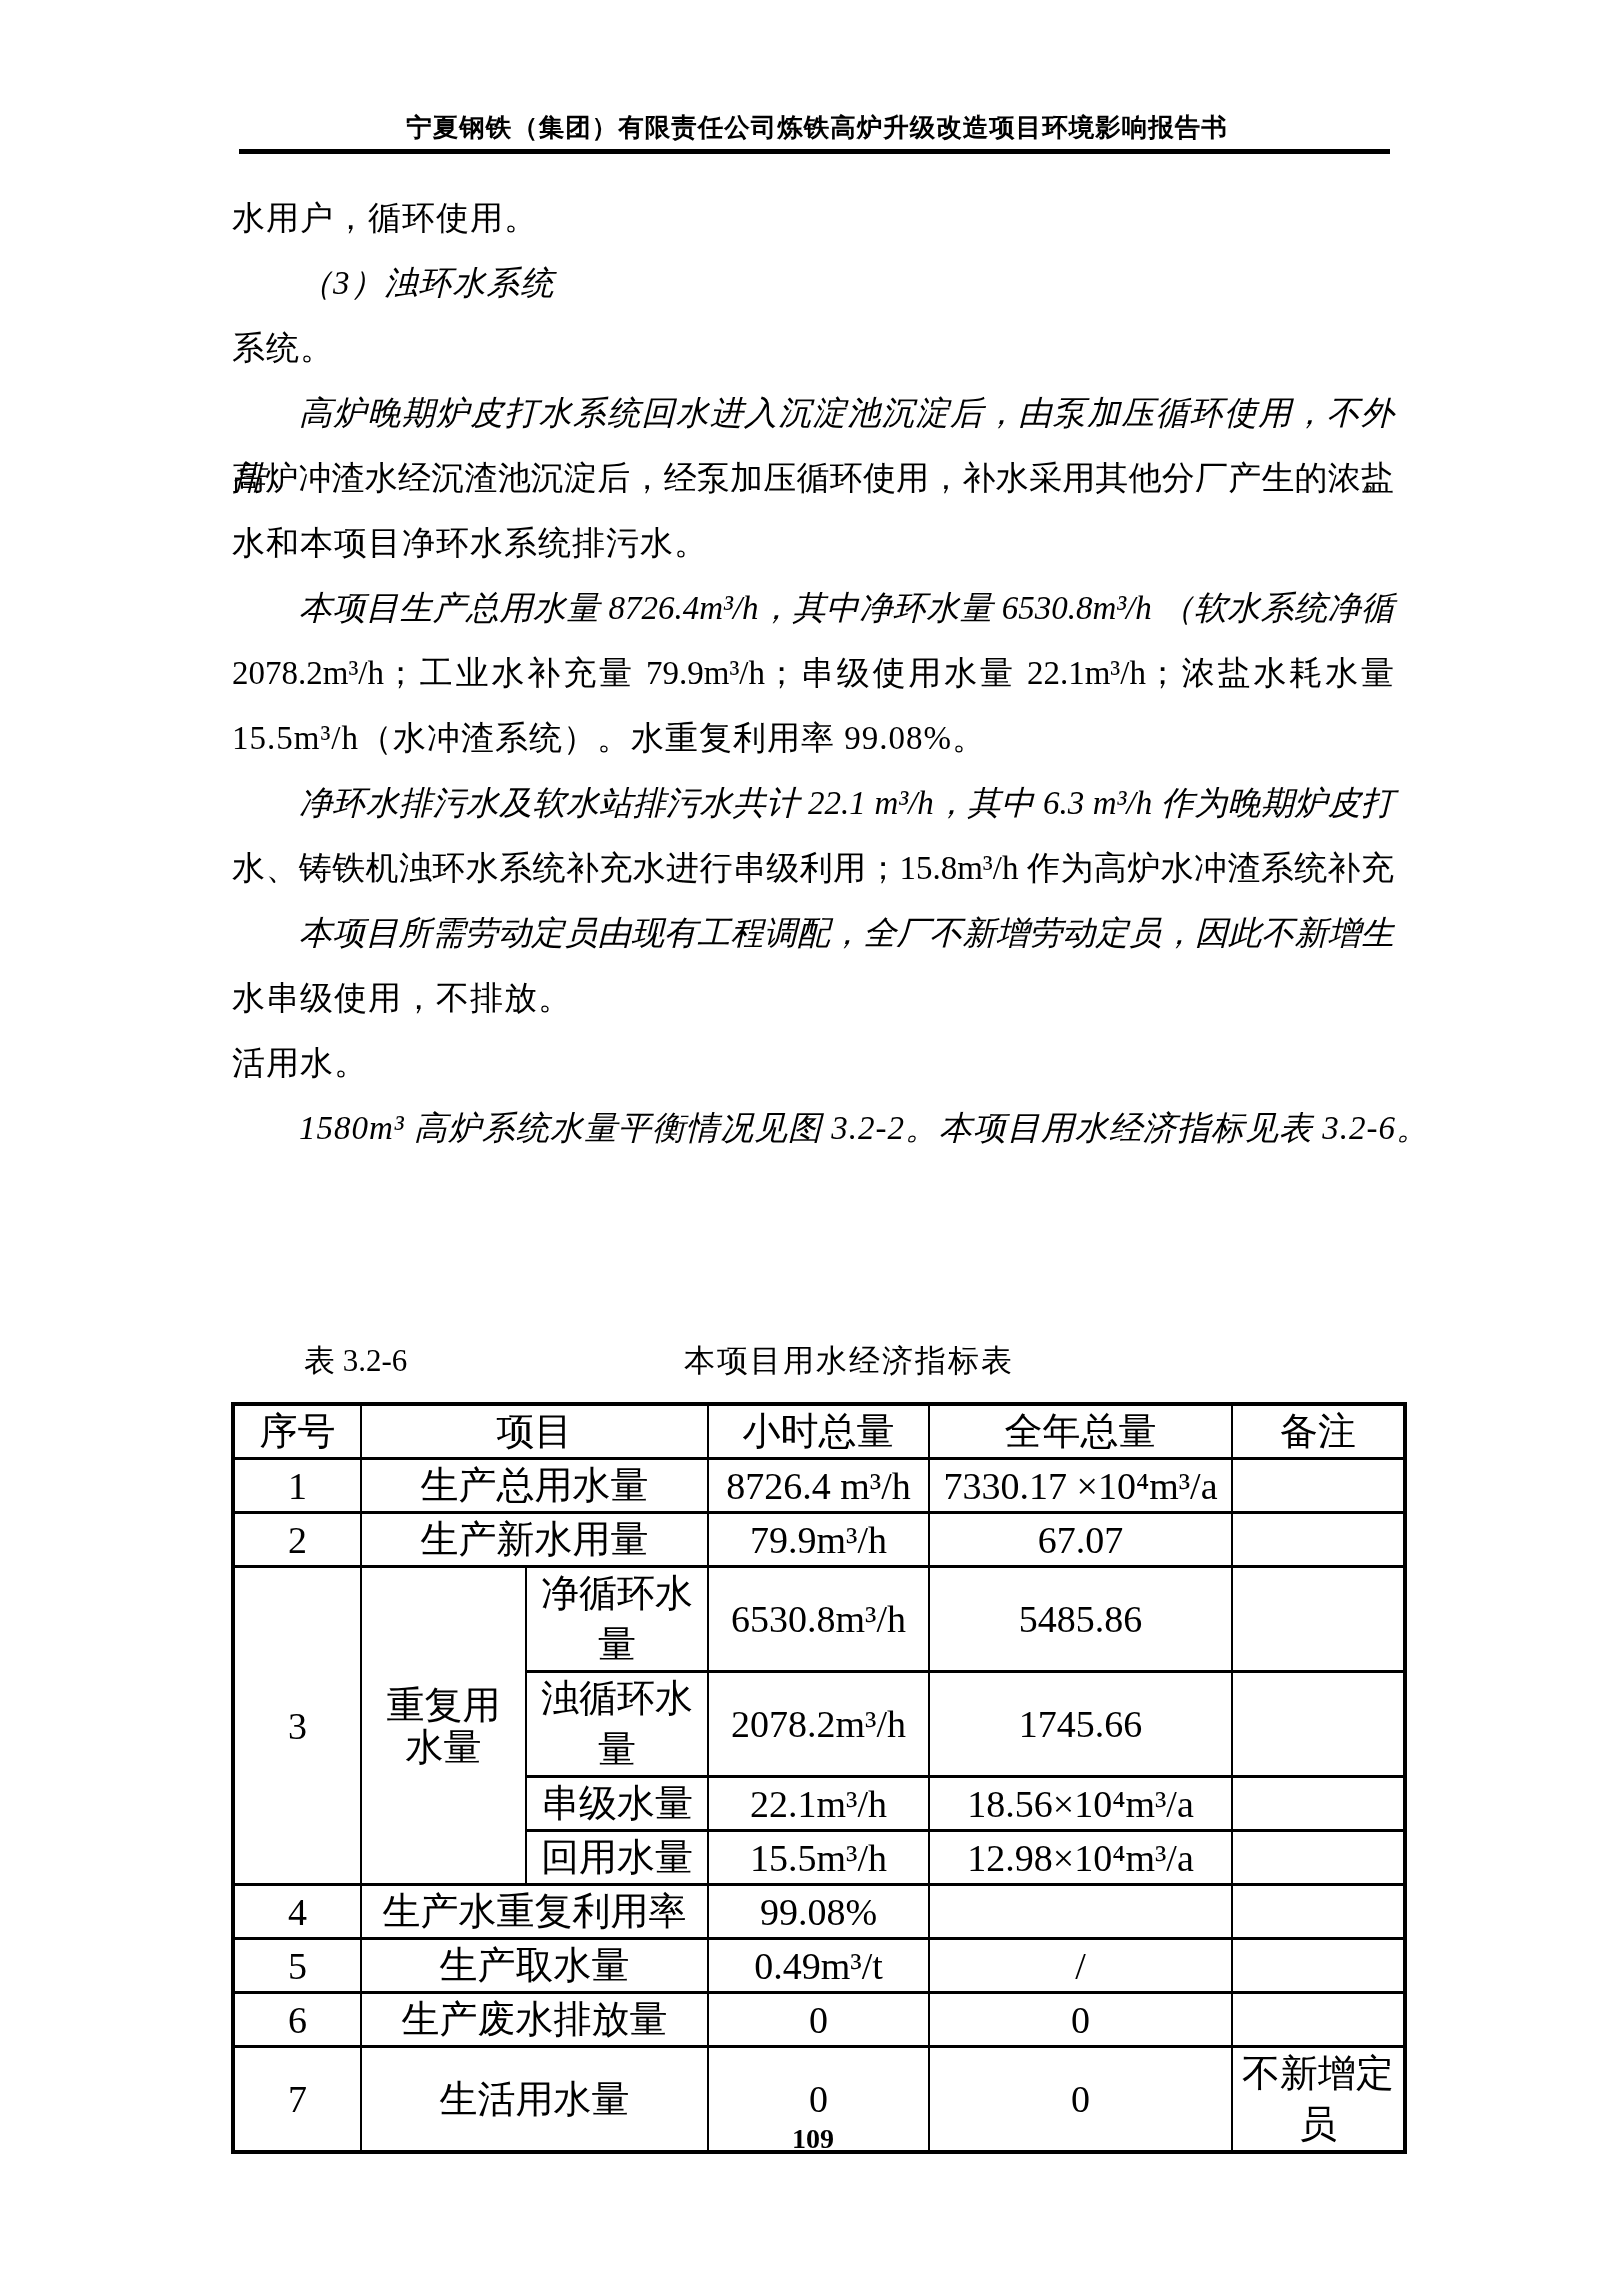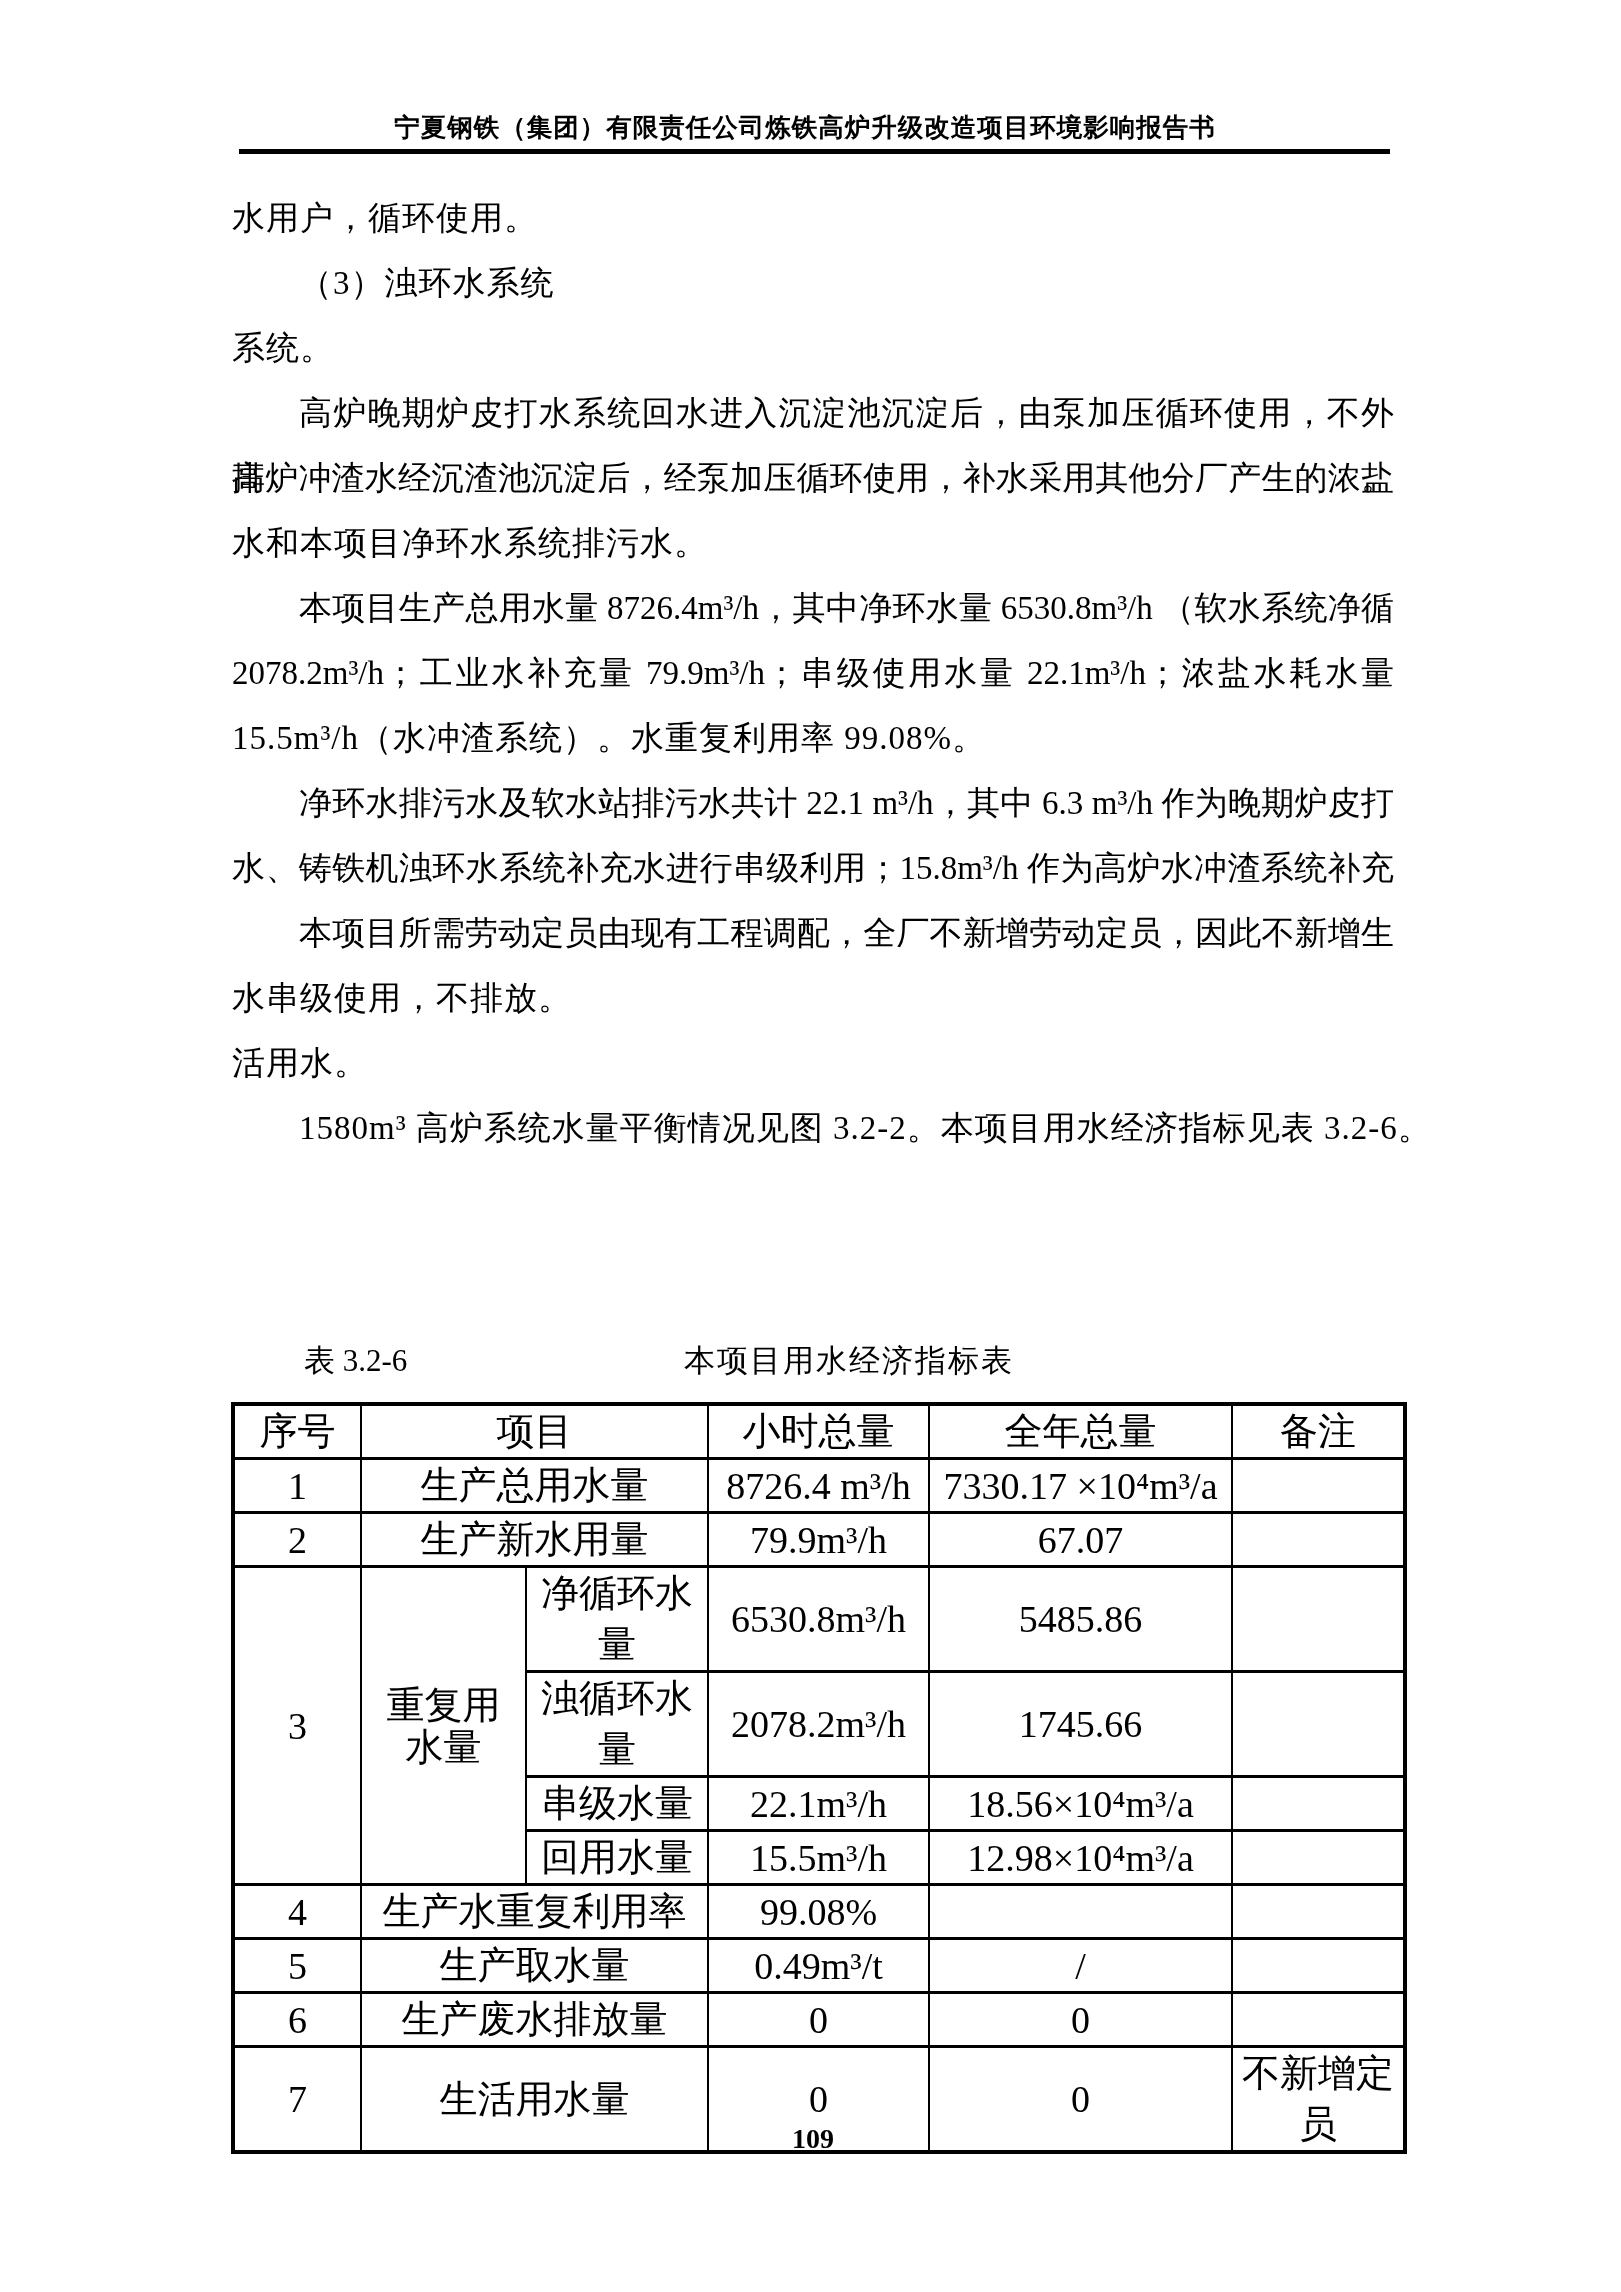--- a/index.html
+++ b/index.html
@@ -7,42 +7,42 @@
     position:relative;
     width:1621px; height:2293px;
     margin:0 auto;
     background:#ffffff;
     font-family:"Liberation Serif","DejaVu Serif",serif;
     color:#000;
     overflow:hidden;
   }
   
   .doc-header-title {
-    position:absolute; top:108px; left:224px; width:1162px;
+    position:absolute; top:108px; left:236px; width:1162px;
     text-align:center;
     font-size:25.5px; font-weight:bold;
     letter-spacing:1px;
     line-height:39px;
     white-space:nowrap;
   }
   .doc-header-rule {
     position:absolute; top:149px; left:239px; width:1151px; height:4.9px;
     background:#000;
   }
   
   .body-lines {
     position:absolute; top:186px; left:232px; width:1162px;
     font-size:33px;
   }
   .bline {
     height:65px; line-height:65px;
     white-space:nowrap;
     letter-spacing:1px;
   }
-  .bline.ind { text-indent:67px; }
+  .bline.ind { text-indent:67px;font-style:italic; }
   .bline.fill {
     white-space:normal;
     text-align:justify;
     text-align-last:justify;
     text-justify:inter-character;
     letter-spacing:0;
   }
   
   .tbl-caption {
     position:absolute; top:1337px; left:232px; width:1162px; height:47px;

